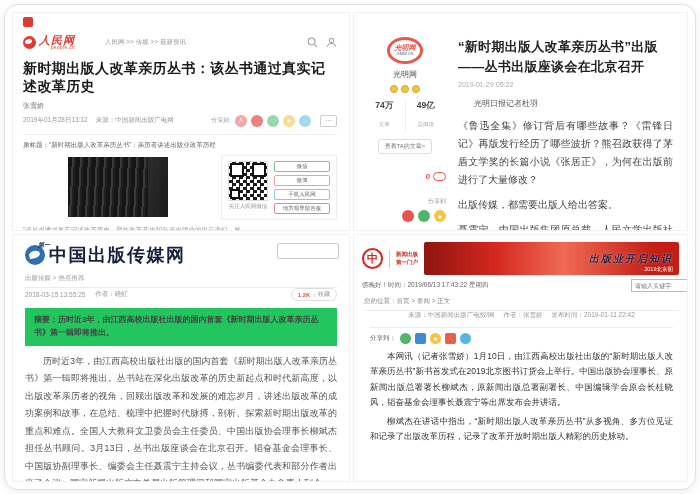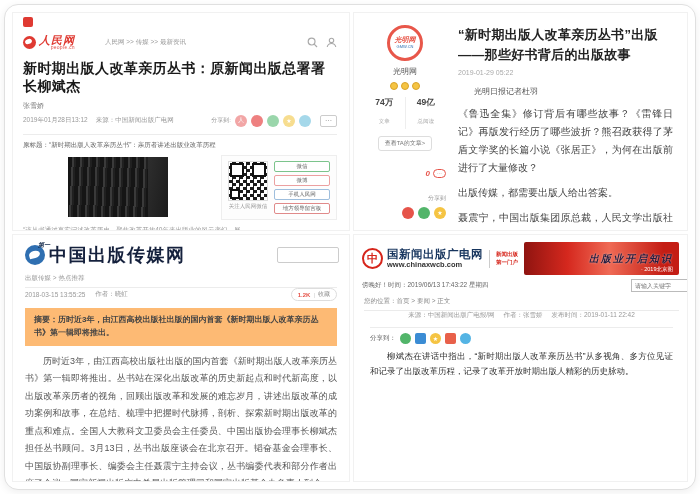--- a/index.html
+++ b/index.html
@@ -54,21 +54,21 @@
   .qr .finder { left:1px; bottom:1px; }
   .qr-cap { font-size:5.5px; color:#999; white-space:nowrap; }
   .qr-btns { display:flex; flex-direction:column; gap:3px; flex:1; }
   .qr-btn { border:1px solid #ccc; border-radius:2px; background:#fff; font-size:5.5px; color:#666;
     height:11px; display:flex; align-items:center; justify-content:center; cursor:pointer; white-space:nowrap; }
   .qr-btn.b-green { border-color:#7cc48c; } .qr-btn.b-red { border-color:#eca0a0; }
   .qr-btn.b-blue { border-color:#9ebedd; } .qr-btn.b-red2 { border-color:#e08a8a; }
   .rm-caption { font-size:6.5px; color:#999; margin-top:6px; }
 
   
-  .q-tr { padding:12px 14px 8px 10px; display:flex; gap:12px; }
+  .q-tr { padding:24px 14px 8px 10px; display:flex; gap:12px; }
   .gm-side { width:82px; flex:none; display:flex; flex-direction:column; align-items:center; }
   .gm-logo { width:36px; height:36px; border-radius:50%; border:3px solid var(--guangming-red,#e8574a);
     display:flex; flex-direction:column; align-items:center; justify-content:center; line-height:1.1; cursor:pointer; }
   .gm-logo b { font-size:7px; color:var(--guangming-red,#e8574a);
     font-family:"Liberation Serif","DejaVu Serif",serif; font-style:italic; }
   .gm-logo i { font-size:4px; color:#2f6fb1; font-style:normal; }
   .gm-name { font-size:8px; color:#555; margin-top:5px; }
   .gm-medals { display:flex; gap:3px; margin-top:5px; }
   .medal { width:8px; height:8px; border-radius:50%; background:var(--qzone-yellow,#f5c443);
     border:1px solid #d9a32a; }
@@ -87,21 +87,21 @@
   .gm-sharelabel { margin-top:16px; align-self:flex-end; font-size:6px; color:#999; }
   .gm-shareicons { margin-top:4px; align-self:flex-end; display:flex; gap:4px; }
   .gm-main { flex:1; min-width:0; }
   .gm-title { font-size:13px; font-weight:bold; color:#222; line-height:1.5; letter-spacing:.3px; }
   .gm-date { font-size:7px; color:#aaa; margin:5px 0 10px; }
   .gm-reporter { font-size:8px; color:#555; text-indent:2em; margin-bottom:8px; }
   .gm-p { font-size:10px; color:#444; line-height:1.8; text-align:justify; margin-bottom:7px; }
 
   
   .q-bl { padding:8px 12px; }
-  .cb-head { display:flex; align-items:center;gap:24px; }
+  .cb-head { display:flex; align-items:flex-start;gap:24px; }
   .cb-logo { display:flex; align-items:center; gap:4px; cursor:pointer; }
   .cb-logo-icon { width:20px; height:20px; border-radius:50%; background:var(--cbbm-blue,#2f6fb1);
     position:relative; flex:none; }
   .cb-logo-icon::after { content:""; position:absolute; left:4px; top:6px; width:11px; height:7px;
     background:#fff; border-radius:50% 50% 50% 0; transform:rotate(-15deg); }
   .cb-logo-badge { position:absolute; left:13px; top:-4px; font-size:6px; color:var(--cbbm-navy,#13294b);
     font-style:italic; white-space:nowrap; font-weight:bold; }
   .cb-logo b { font-size:18px; font-weight:900; color:#15213d; letter-spacing:1.5px; }
   .cb-search { margin-left:auto; width:62px; height:16px; border:1px solid #ccc; border-radius:2px;
     background:#fff; margin-right:-2px; font-size:7px; padding:0 3px; }
@@ -109,21 +109,21 @@
   .cb-div { border-top:1px solid #ececec; }
   .cb-title { font-size:15.5px; font-weight:bold; color:#222; text-align:center; line-height:1.55;
     margin:10px auto 8px; width:96%; letter-spacing:.3px; }
   .cb-meta { display:flex; align-items:center; font-size:6.5px; color:#999; margin-bottom:7px; }
   .cb-meta .sp { margin-right:10px; }
   .cb-pill { margin-left:auto; border:1px solid #ddd; border-radius:8px; padding:1px 6px; display:flex;
     gap:3px; align-items:center; font-size:6px; cursor:pointer; }
   .cb-pill b { color:var(--weibo-red,#e6544a); }
   .cb-pill em { font-style:normal; color:#ccc; }
   .cb-pill span { color:#888; }
-  .cb-abstract { background:#fdba74; padding:6px 9px; font-size:8px; font-weight:bold; color:#444;
+  .cb-abstract { background:#22c55e; padding:6px 9px; font-size:8px; font-weight:bold; color:#444;
     line-height:1.6; }
   .cb-body { font-size:9px; color:#555; line-height:1.95; text-align:justify; text-indent:2em; margin-top:7px; }
 
   
   .q-br { padding:7px 0 8px 8px; }
   .xw-head { display:flex; align-items:center; gap:6px; padding-right:8px; }
   .xw-logo { display:flex; align-items:center; gap:4px; cursor:pointer; flex:none; }
   .xw-logo-circle { width:21px; height:21px; border-radius:50%; border:2px solid var(--xwcb-red,#d6251b);
     color:var(--xwcb-red,#d6251b); font-size:11px; font-weight:bold; display:flex; align-items:center;
     justify-content:center; background:#fff; }
@@ -186,21 +186,21 @@
             </svg>
         </span>
         <span>
           <svg width="11" height="11" viewBox="0 0 11 11">
               <circle cx="5.5" cy="3.4" r="2.2" fill="none" stroke="#aaa" stroke-width="1.1"></circle>
               <path d="M1.2 10 A4.4 4.4 0 0 1 9.8 10" fill="none" stroke="#aaa" stroke-width="1.1"></path>
             </svg>
         </span>
       </div>
     </header>
-    <h1 class="rm-title">新时期出版人改革亲历丛书：原新闻出版总署署长柳斌杰</h1>
+    <h1 class="rm-title">新时期出版人改革亲历丛书：该丛书通过真实记述改革历史</h1>
     <div class="rm-author">张雪娇</div>
     <div class="rm-metarow">
       <div class="rm-meta">
         <span>2019年01月28日13:12</span>
         <span>来源：中国新闻出版广电网</span>
       </div>
       <div class="rm-share">
         <span class="rm-share-label">分享到:</span>
         <span class="dot" style="background:#f2a6a6">人</span>
         <span class="dot" style="background:#ee8080"></span>
@@ -262,21 +262,21 @@
         <span class="gm-bubble">···</span>
       </div>
       <div class="gm-sharelabel">分享到</div>
       <div class="gm-shareicons">
         <span class="dot" style="background:#e6544a"></span>
         <span class="dot" style="background:#52b56a"></span>
         <span class="dot" style="background:#f5c443">★</span>
       </div>
     </aside>
     <div class="gm-main">
-      <h2 class="gm-title">“新时期出版人改革亲历丛书”出版——那些好书背后的出版故事</h2>
+      <h2 class="gm-title">“新时期出版人改革亲历丛书”出版——丛书出版座谈会在北京召开</h2>
       <div class="gm-date">2019-01-29 05:22</div>
       <p class="gm-reporter">光明日报记者杜羽</p>
       <p class="gm-p">《鲁迅全集》修订背后有哪些故事？《雷锋日记》再版发行经历了哪些波折？熊召政获得了茅盾文学奖的长篇小说《张居正》，为何在出版前进行了大量修改？</p>
       <p class="gm-p">出版传媒，都需要出版人给出答案。</p>
       <p class="gm-p">聂震宁，中国出版集团原总裁，人民文学出版社原社长；周百义，长江文艺出版社原社长，长江出版集团原总编辑；齐学进，人民军医出版社原社长；黄国荣，解放军文艺出版社原副社长……十位来自天南海北的出版人，他们都是新时期出版事业的参与者、见证者，年长的已年过古稀，年轻的也已是花甲之年。他们以自述形式撰写的“新时期出版人改革亲历丛书”日前由江西高校出版社出版，那些好书背后的出版故事在丛书中一一道来。</p>
     </div>
   </section>
 
   <section class="q q-bl">
     <header class="cb-head">
@@ -300,24 +300,20 @@
       </span>
     </div>
     <div class="cb-abstract">摘要：历时近3年，由江西高校出版社出版的国内首套《新时期出版人改革亲历丛书》第一辑即将推出。</div>
     <p class="cb-body">历时近3年，由江西高校出版社出版的国内首套《新时期出版人改革亲历丛书》第一辑即将推出。丛书站在深化出版改革的历史新起点和时代新高度，以出版改革亲历者的视角，回顾出版改革和发展的难忘岁月，讲述出版改革的成功案例和故事，在总结、梳理中把握时代脉搏，剖析、探索新时期出版改革的重点和难点。全国人大教科文卫委员会主任委员、中国出版协会理事长柳斌杰担任丛书顾问。3月13日，丛书出版座谈会在北京召开。韬奋基金会理事长、中国版协副理事长、编委会主任聂震宁主持会议，丛书编委代表和部分作者出席了会议，国家新闻出版广电总局出版管理司和国家出版基金办负责人到会。</p>
   </section>
 
   <section class="q q-br">
     <header class="xw-head">
       <div class="xw-logo">
         <span class="xw-logo-circle">中</span>
-        <span class="xw-logo-text">
-          <b>国新闻出版广电网</b>
-          <i>www.chinaxwcb.com</i>
-        </span>
       </div>
       <span class="xw-vsep"></span>
       <div class="xw-tagline">
         <span>新闻出版</span>
         <span>第一门户</span>
       </div>
       <div class="xw-banner">
         <span class="xw-banner-main">出版业开启知识</span>
         <span class="xw-banner-sub">· 2019北京图</span>
       </div>
@@ -335,17 +331,18 @@
       </div>
       <div class="xw-div"></div>
       <div class="xw-share">
         <span class="xw-share-label">分享到：</span>
         <span class="sq rd" style="background:#52b56a"></span>
         <span class="sq" style="background:#3b8cd4"></span>
         <span class="sq rd" style="background:#f5c443">★</span>
         <span class="sq" style="background:#e8604a"></span>
         <span class="sq rd" style="background:#54b4e4"></span>
       </div>
+      <p class="xw-p">本网讯（记者张雪娇）1月10日，由江西高校出版社出版的“新时期出版人改革亲历丛书”新书首发式在2019北京图书订货会上举行。中国出版协会理事长、原新闻出版总署署长柳斌杰，原新闻出版总署副署长、中国编辑学会原会长桂晓风，韬奋基金会理事长聂震宁等出席发布会并讲话。</p>
       <p class="xw-p">柳斌杰在讲话中指出，“新时期出版人改革亲历丛书”从多视角、多方位见证和记录了出版改革历程，记录了改革开放时期出版人精彩的历史脉动。</p>
     </div>
   </section>
 
 </div>
 
 </body></html>

